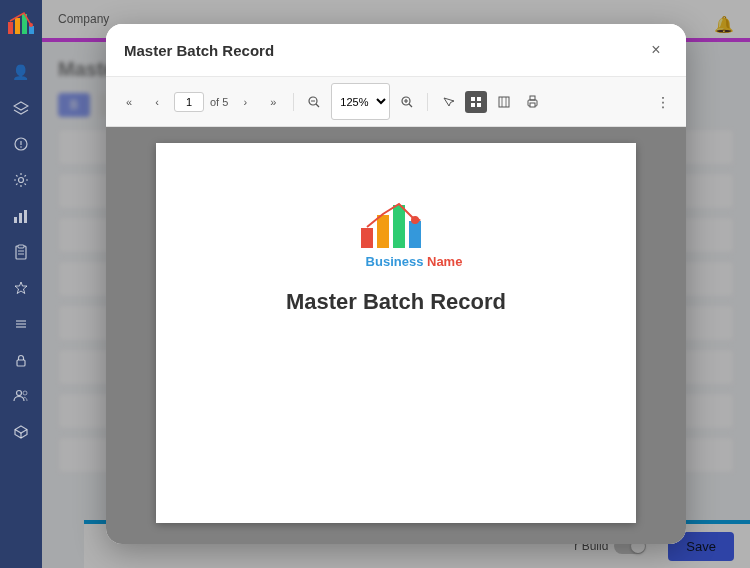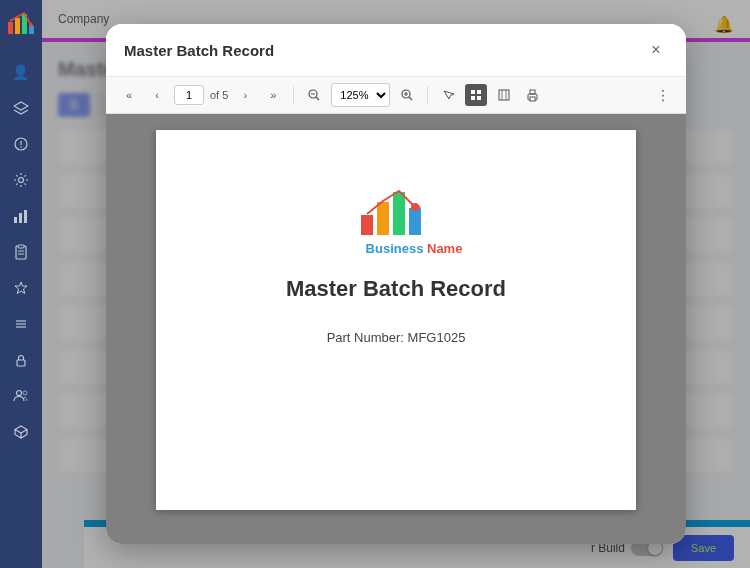--- a/index.html
+++ b/index.html
@@ -176,21 +176,21 @@
     .pdf-page-input {
       width: 30px;
       height: 20px;
       border: 1px solid #ccc;
       border-radius: 3px;
       text-align: center;
       font-size: 11px;
       padding: 0 3px;
     }
     .pdf-zoom-select {
-      height: 24px;
+      height: 37px;
       border: 1px solid #ccc;
       border-radius: 3px;
       font-size: 11px;
       padding: 0 4px;
       background: white;
     }
     .pdf-toolbar-separator {
       width: 1px;
       height: 18px;
       background: #ddd;
@@ -279,34 +279,34 @@
     }
 
     
     .bottom-bar {
       position: absolute;
       bottom: 0;
       right: 0;
       left: 42px;
       height: 48px;
       background: white;
-      border-top: 7px solid #0ea5e9;
+      border-top: 4px solid #0ea5e9;
       display: flex;
       align-items: center;
       justify-content: flex-end;
       padding: 0 16px;
-      gap: 10px;
+      gap: 22px;
     }
     .btn-save {
       background: #4361ee;
-      color: #bef264;
+      color: #0f172a;
       border: none;
       border-radius: 4px;
       padding: 7px 18px;
-      font-size: 11px;
+      font-size: 13px;
       cursor: pointer;
     }
     .toggle-switch {
       display: flex;
       align-items: center;
       gap: 6px;
       font-size: 12px;
       color: #555;
     }
     .toggle-track {
@@ -535,23 +535,19 @@
               <polygon points="64,33 70,37 64,41" fill="#e74c3c"></polygon>
             </svg>
             <div style="font-size:13px; margin-top:-4px;padding-left:36px;">
               <span style="color:#3498db; font-weight:600;">Business </span><span style="color:#e74c3c; font-weight:600;">Name</span>
             </div>
           </div>
 
           <div class="doc-title">Master Batch Record</div>
 
           <div class="doc-fields">
-            <div>
-              <span>Part Number:</span>
-              <span>MFG1025</span>
-            </div>
           </div>
         </div>
       </div>
     </div>
   </div>
 
 </div>
 
 </body></html>

